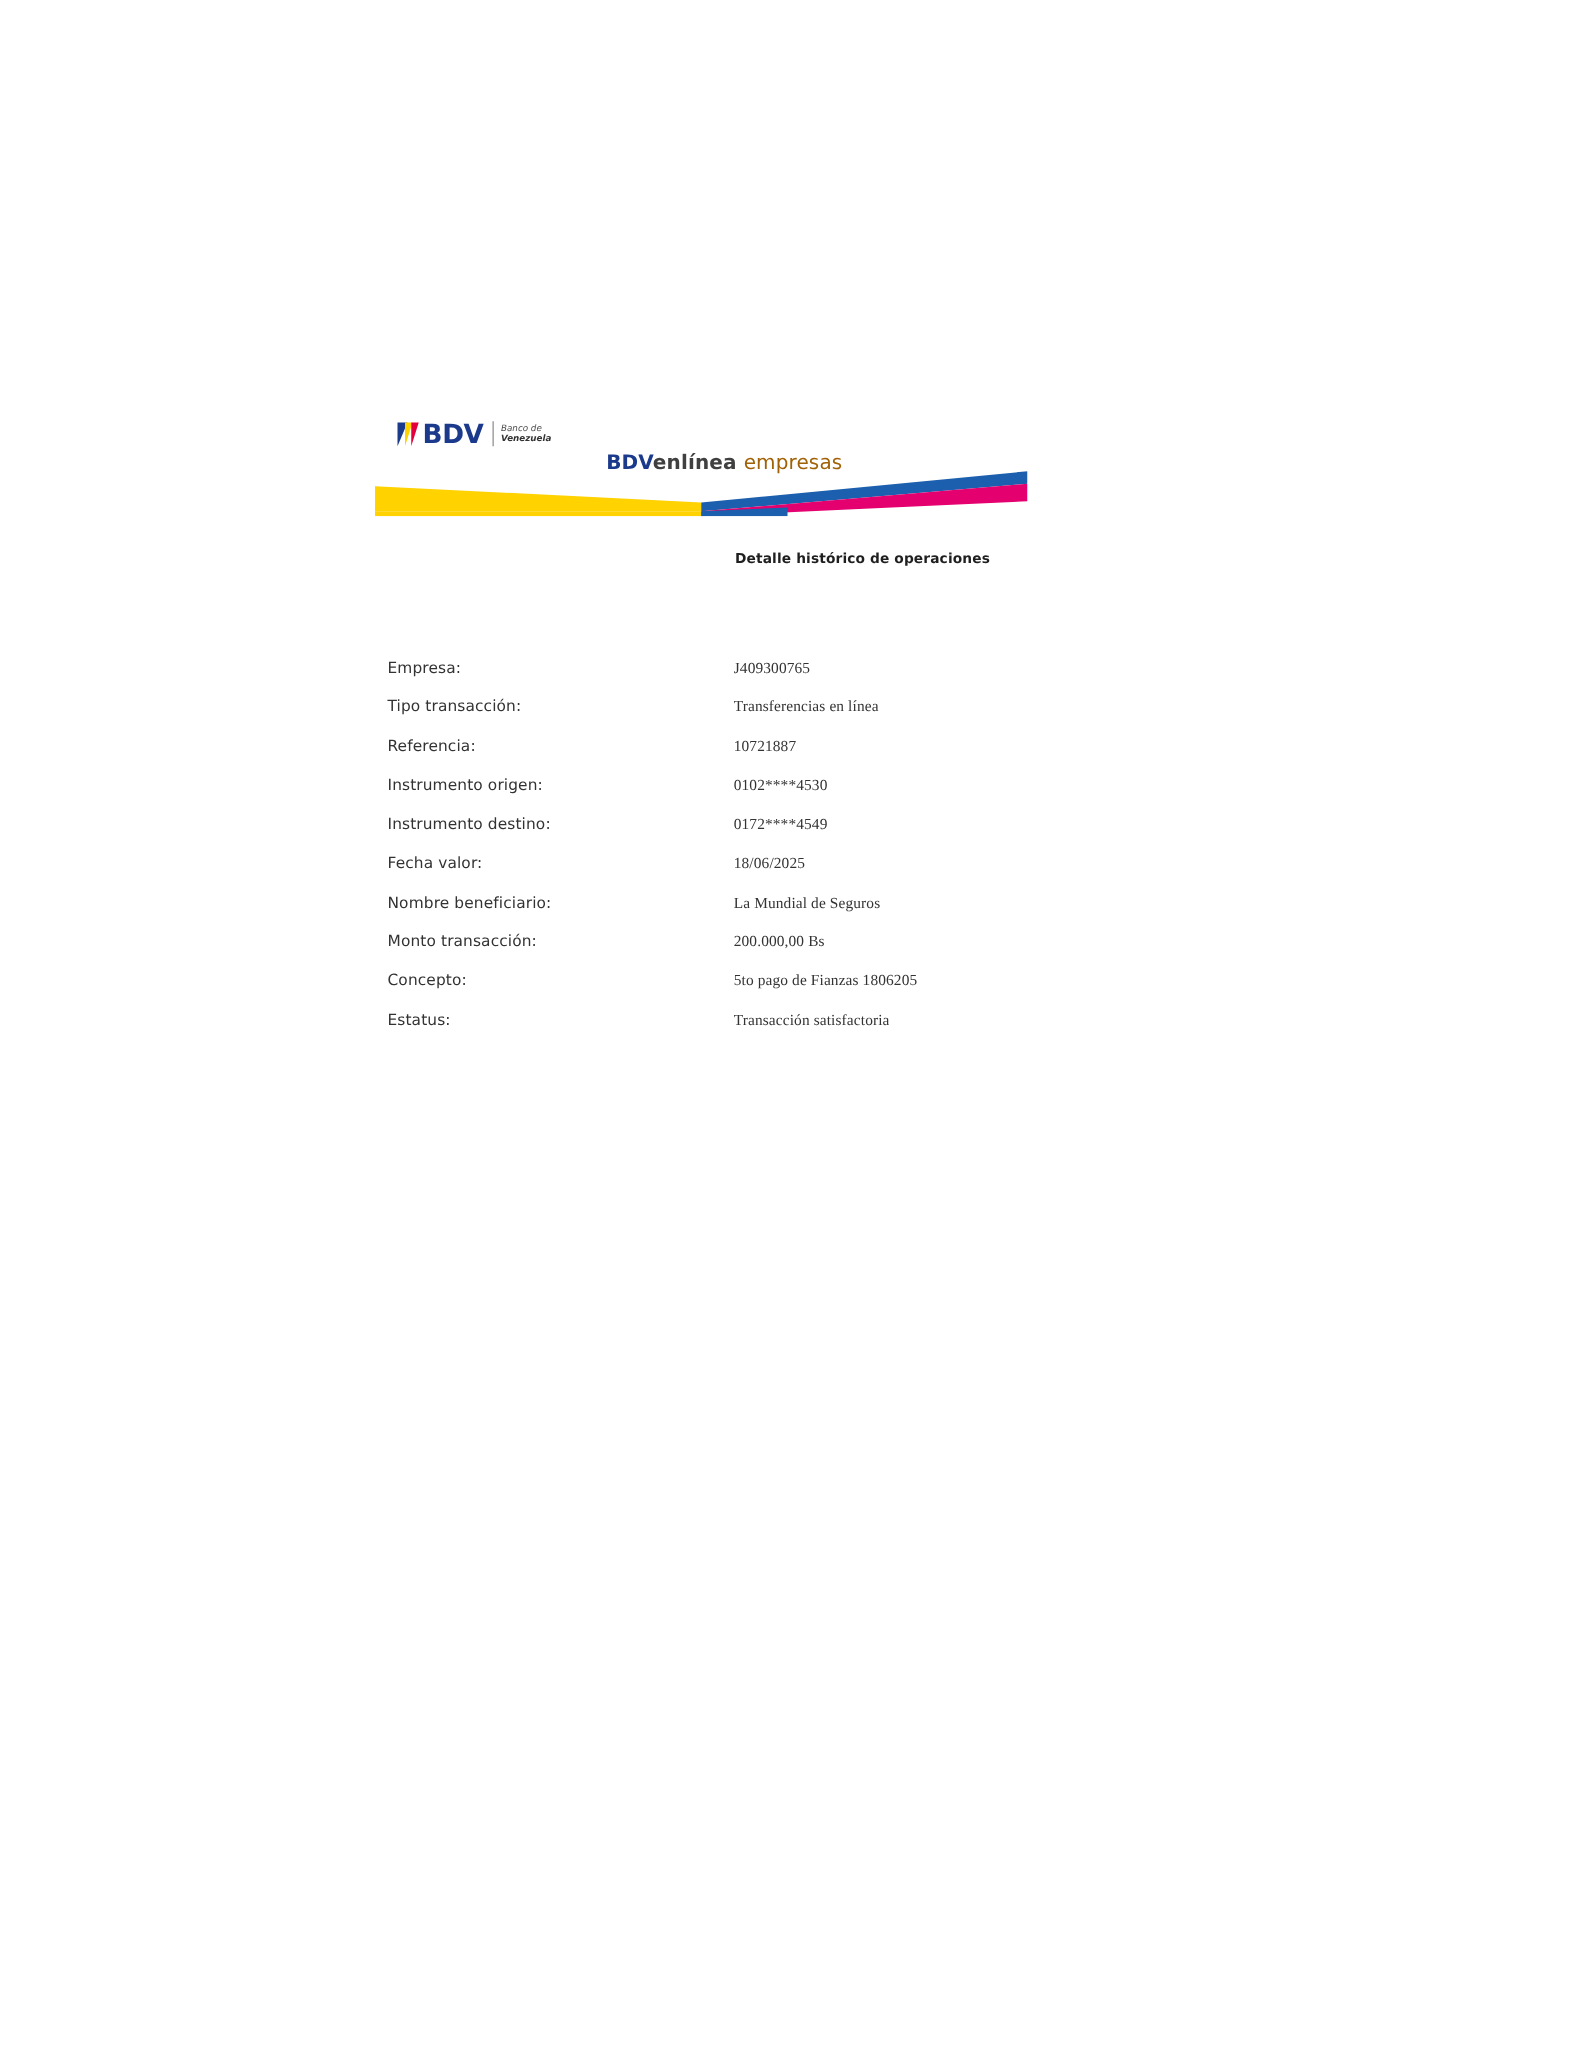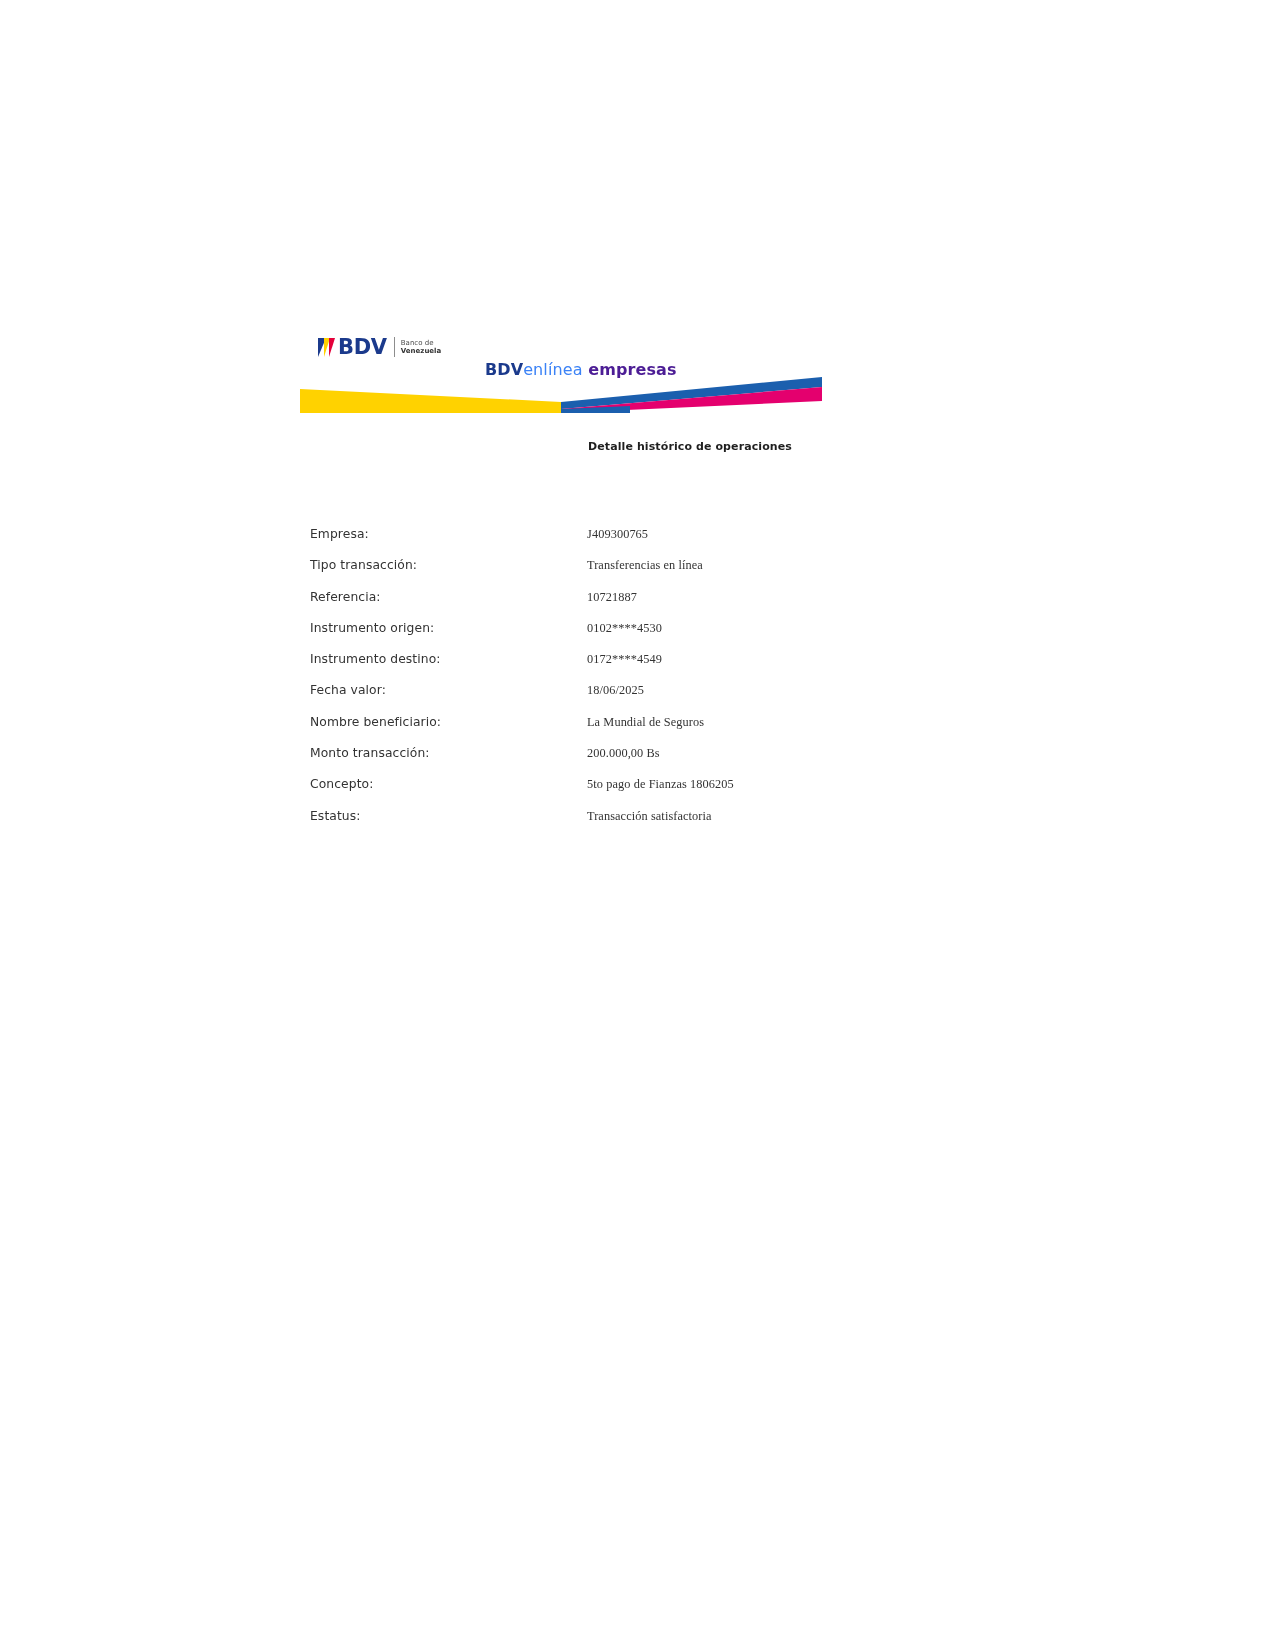--- a/index.html
+++ b/index.html
@@ -77,42 +77,43 @@
   .bdv-divider {
     width: 1px;
     height: 20px;
     background: #8d8d8d;
     margin: 0 6px 0 7px;
   }
   .bdv-sub {
     font-size: 7px;
     line-height: 8px;
     color: #4a4a4a;
+    font-style: italic;
   }
   .bdv-sub b {
     font-weight: bold;
     color: #333;
   }
 
   .bdv-online {
     position: absolute;
     left: 175px;
     top: 30px;
     font-size: 16px;
     font-weight: bold;
     color: #1b3a8c;
     letter-spacing: 0.1px;
   }
   .bdv-online .light {
+    font-weight: bold;
+    color: #404040;
+  }
+  .bdv-online .emp {
+    color: #a16207;
     font-weight: normal;
-    color: #3b82f6;
-  }
-  .bdv-online .emp {
-    color: #4c1d95;
-    font-weight: bold;
   }
 
   
   .ribbon {
     position: absolute;
     left: 300px;
     top: 373px;
     width: 522px;
     height: 40px;
   }

